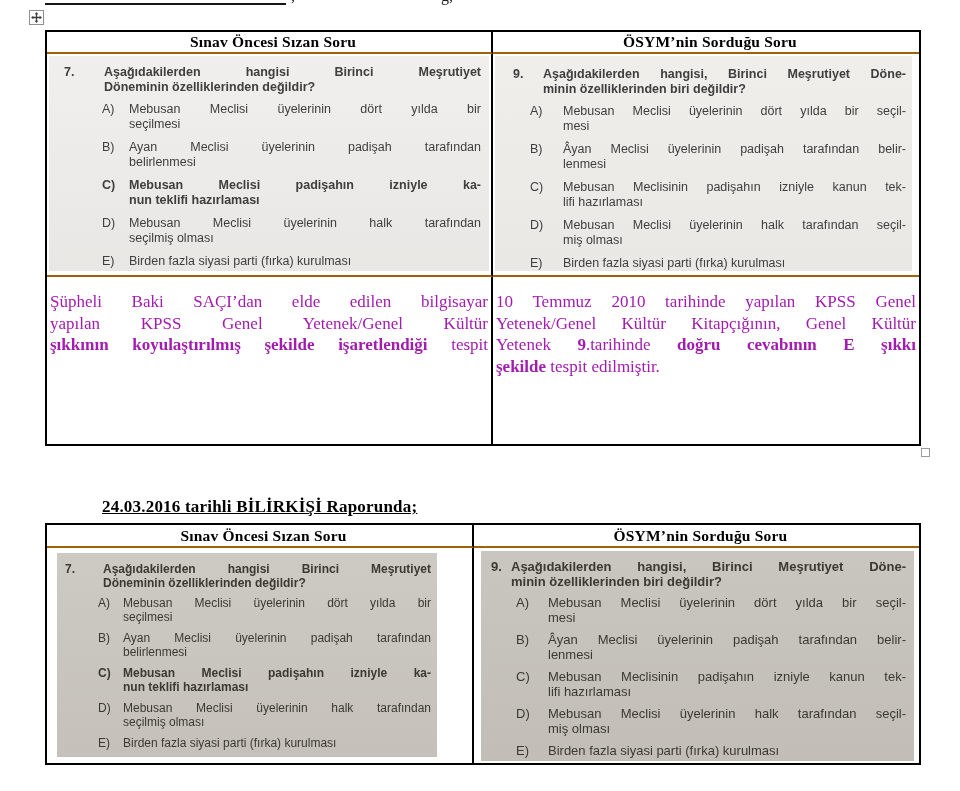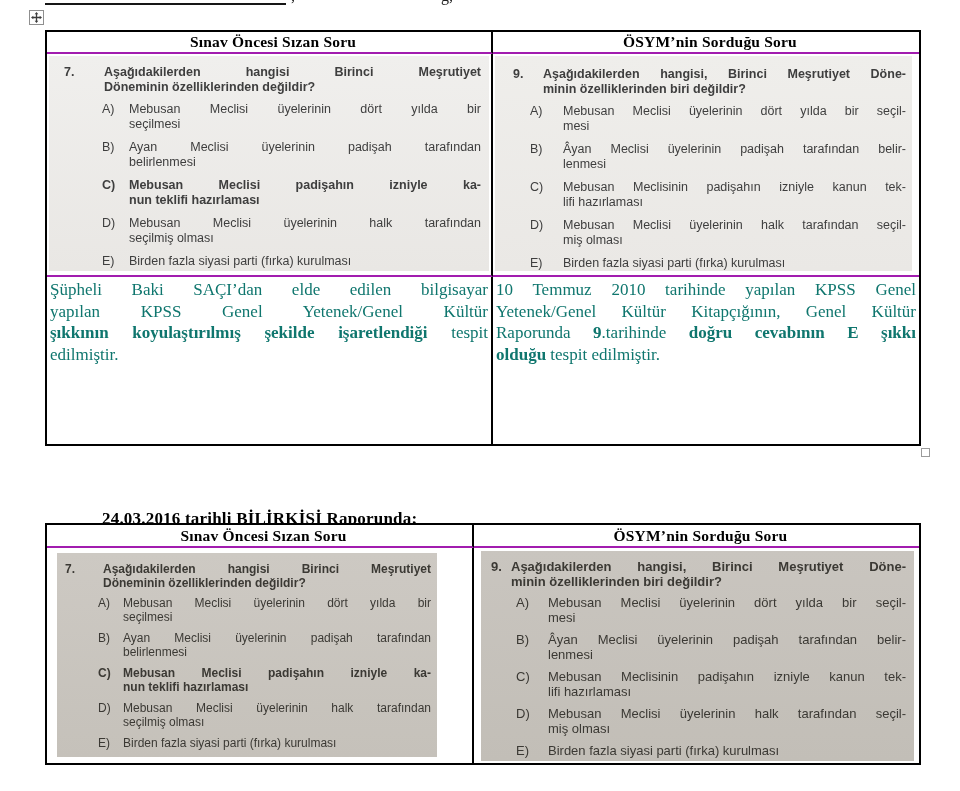--- a/index.html
+++ b/index.html
@@ -15,21 +15,21 @@
   
   .handle{position:absolute;left:29px;top:10px;width:15px;height:15px;border:1px solid #8f8f8f;
           background:#fefefe;box-sizing:border-box;display:flex;align-items:center;justify-content:center;}
 
   
   .doc-table{position:absolute;border:2px solid #000;box-sizing:border-box;display:grid;background:#fff;}
   #table1{left:45px;top:30px;width:876px;height:416px;grid-template-columns:446px 1fr;grid-template-rows:22px 223px 1fr;}
   #table2{left:45px;top:523px;width:876px;height:242px;grid-template-columns:427px 1fr;grid-template-rows:23px 1fr;}
   .cell{box-sizing:border-box;position:relative;}
   .bR{border-right:2px solid #000;}
-  .bB{border-bottom:2px solid #a21caf;padding-left:8px;}
+  .bB{border-bottom:2px solid #a16207;padding-left:8px;}
   .th{font-weight:bold;font-size:15.5px;line-height:1;display:flex;align-items:center;justify-content:center;
       font-family:"Liberation Serif",serif;letter-spacing:.2px;}
 
   
   .scan{position:absolute;overflow:hidden;box-sizing:border-box;font-family:"Liberation Sans",sans-serif;}
   .s1l{left:2px;top:2px;width:440px;height:215px;background:linear-gradient(180deg,#f0efed,#e9e7e4);
        color:#3e3e3e;font-size:12.5px;line-height:15px;padding:9px 8px 0 15px;}
   .s1r{left:2px;top:2px;width:417px;height:215px;background:linear-gradient(180deg,#efeeeb,#eae8e5);
        color:#3e3e3e;font-size:12.5px;line-height:15px;padding:11px 6px 0 18px;}
   .s2l{left:10px;top:5px;width:380px;height:204px;background:linear-gradient(180deg,#cdc9c3,#c5c1ba);
@@ -47,29 +47,29 @@
   .qtop + .opt{margin-top:7px;}
   .s1l .opt{margin-left:38px;} .s1r .opt{margin-left:17px;} .s2l .opt{margin-left:33px;} .s2r .opt{margin-left:25px;}
   .optL{flex:none;}
   .s1l .optL{width:27px;} .s1r .optL{width:33px;} .s2l .optL{width:25px;} .s2r .optL{width:32px;}
   .optT{flex:1;}
   .opt.b{font-weight:bold;}
   .bseg{font-weight:bold;}
   .useg{}
 
   
-  .para{position:absolute;left:0;top:0;right:0;bottom:0;padding:2px 3px;font-family:"Liberation Serif",serif;
-        font-size:17px;line-height:21.5px;color:#0f766e;}
+  .para{position:absolute;left:0;top:0;right:0;bottom:0;padding:14px 3px;font-family:"Liberation Serif",serif;
+        font-size:17px;line-height:21.5px;color:#a21caf;}
   .pl{text-align:justify;text-align-last:justify;}
   .pl.last{text-align-last:left;}
 
   
   .rhandle{position:absolute;left:921px;top:448px;width:7px;height:7px;border:1px solid #9b9b9b;background:#fff;}
 
-  .heading2{position:absolute;left:102px;top:509px;font-family:"Liberation Serif",serif;
+  .heading2{position:absolute;left:102px;top:497px;font-family:"Liberation Serif",serif;
             font-weight:bold;font-size:17px;letter-spacing:.2px;text-decoration:underline;}
 </style>
 </head>
 <body>
 
 <div class="canvas">
 
   <div class="topfrag">
     <div class="topline"></div>
     <span class="desc d1">,</span>
@@ -177,29 +177,28 @@
             </span>
           </div>
       </div>
     </div>
 
     <div class="cell bR">
       <div class="para">
         <div class="pl"><span>Şüpheli Baki SAÇI’dan elde edilen bilgisayar</span></div>
         <div class="pl"><span>yapılan KPSS Genel Yetenek/Genel Kültür</span></div>
         <div class="pl"><span class="bseg">şıkkının koyulaştırılmış şekilde işaretlendiği</span><span> tespit</span></div>
-        <div class="pl last"><span>edilmiştir.</span></div>
       </div>
     </div>
     <div class="cell">
       <div class="para">
         <div class="pl"><span>10 Temmuz 2010 tarihinde yapılan KPSS Genel</span></div>
         <div class="pl"><span>Yetenek/Genel Kültür Kitapçığının, Genel Kültür</span></div>
-        <div class="pl"><span>Raporunda </span><span class="bseg">9</span><span>.tarihinde </span><span class="bseg">doğru cevabının E şıkkı</span></div>
-        <div class="pl last"><span class="bseg">olduğu</span><span> tespit edilmiştir.</span></div>
+        <div class="pl"><span>Yetenek </span><span class="bseg">9</span><span>.tarihinde </span><span class="bseg">doğru cevabının E şıkkı</span></div>
+        <div class="pl last"><span class="bseg">şekilde</span><span> tespit edilmiştir.</span></div>
       </div>
     </div>
   </div>
 
   <div class="rhandle"></div>
 
   <div class="heading2">24.03.2016 tarihli BİLİRKİŞİ Raporunda;</div>
 
   <div class="doc-table" id="table2">
     <div class="cell bR bB th">Sınav Öncesi Sızan Soru</div>

